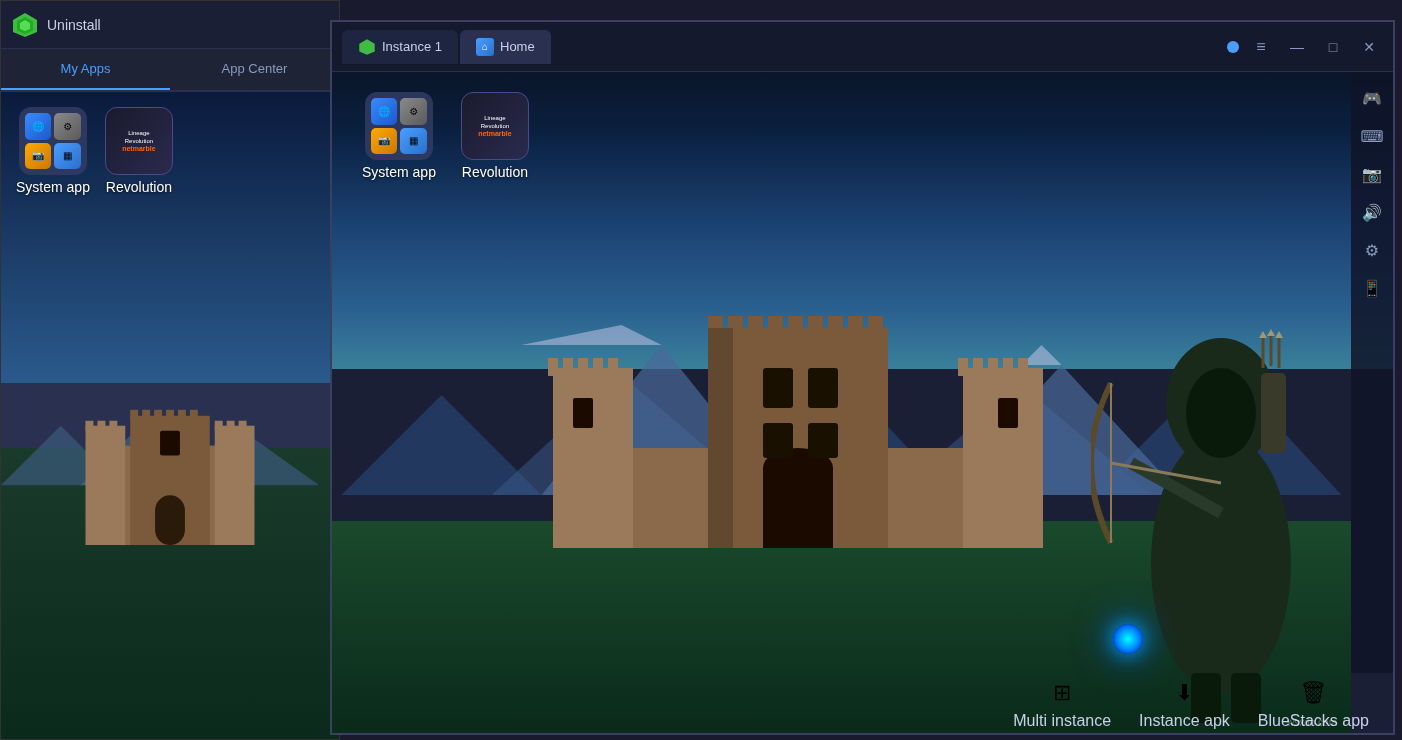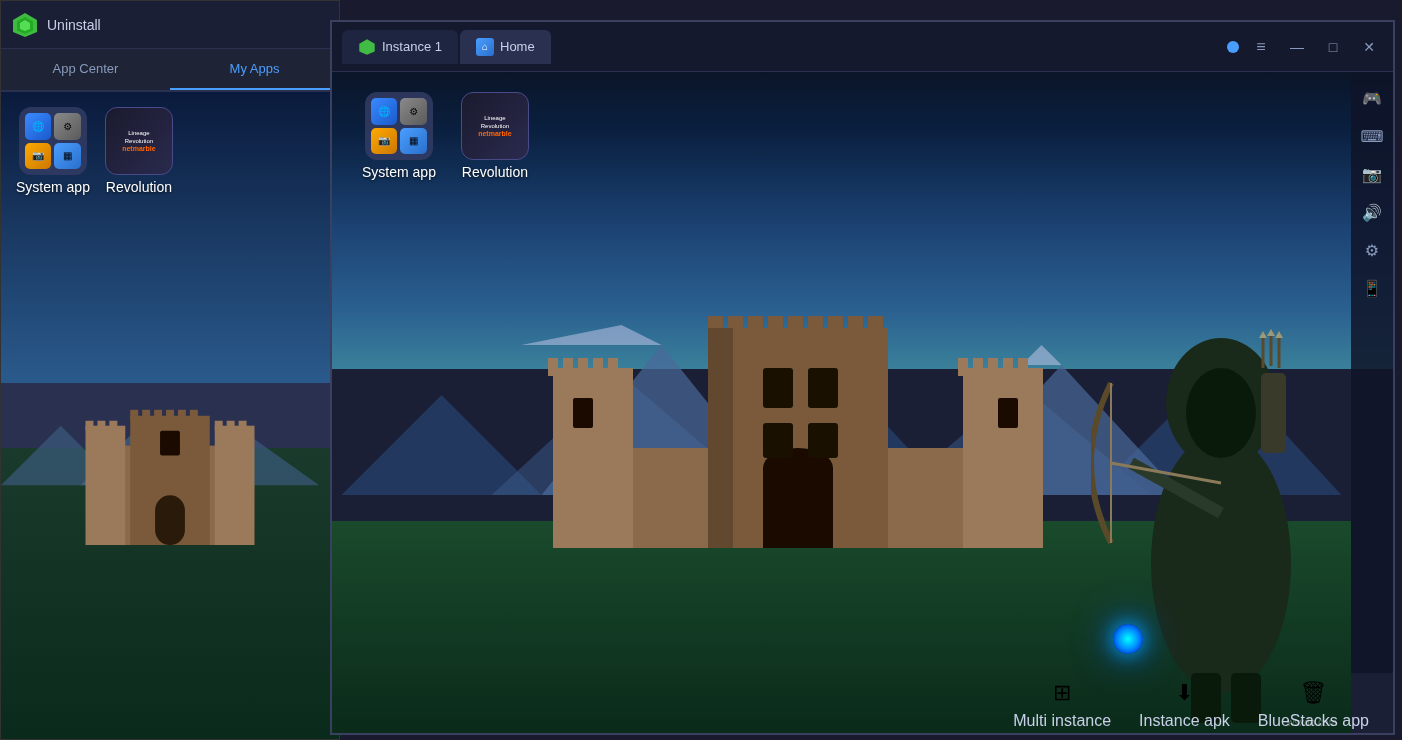--- a/index.html
+++ b/index.html
@@ -405,25 +405,25 @@
       <svg viewBox="0 0 28 28">
         <polygon points="14,2 26,9 26,21 14,26 2,21 2,9" fill="#44cc44" opacity="0.9"></polygon>
         <polygon points="14,6 22,10.5 22,19.5 14,23 6,19.5 6,10.5" fill="#22aa22"></polygon>
         <polygon points="14,9 19,12 19,18 14,20 9,18 9,12" fill="#55dd55"></polygon>
       </svg>
     </div>
     <span class="outer-title">Uninstall</span>
   </div>
 
   <div class="outer-nav">
+    <div class="nav-tab active">
+      <span>My Apps</span>
+    </div>
     <div class="nav-tab">
       <span>App Center</span>
-    </div>
-    <div class="nav-tab active">
-      <span>My Apps</span>
     </div>
   </div>
 
   <div class="outer-content">
     <div class="outer-castle-area">
       <div class="gradient-sky-outer"></div>
       <div class="gradient-ground-outer"></div>
 
       <svg style="position:absolute;bottom:30%;left:0;right:0;width:100%;height:180px;z-index:2" viewBox="0 0 340 180" preserveAspectRatio="xMidYMax meet">
 

